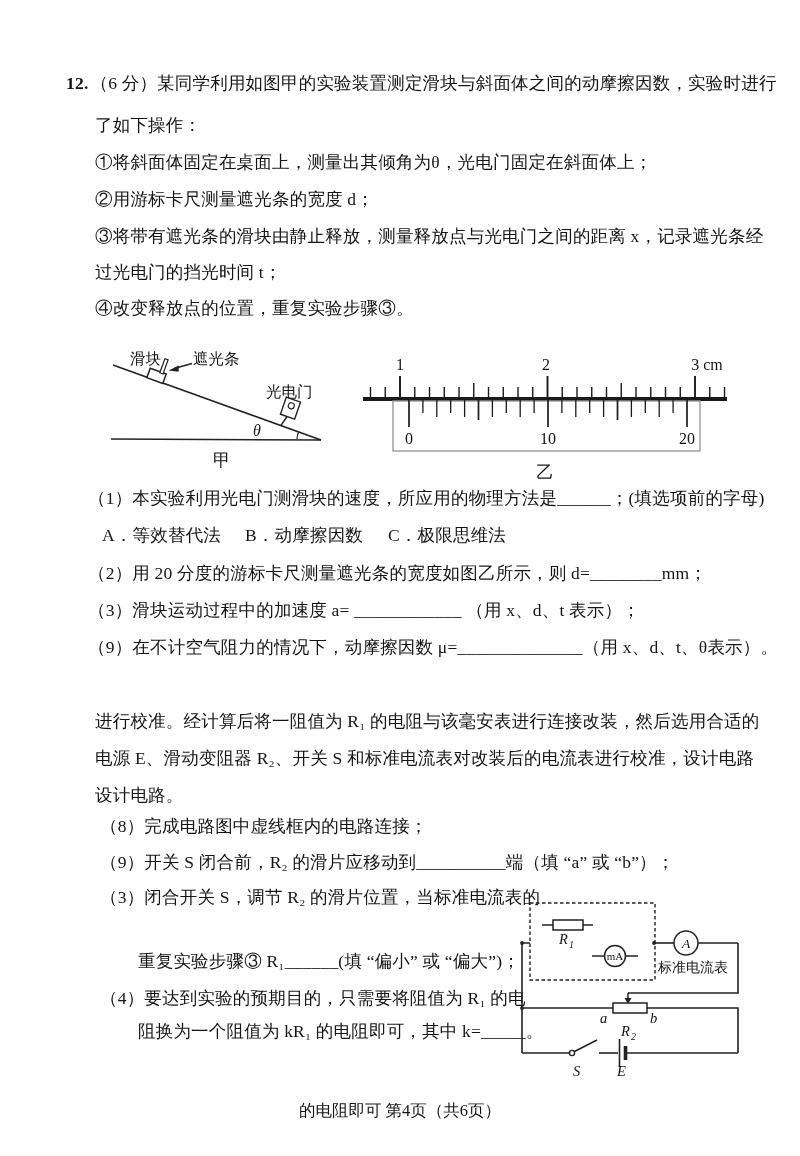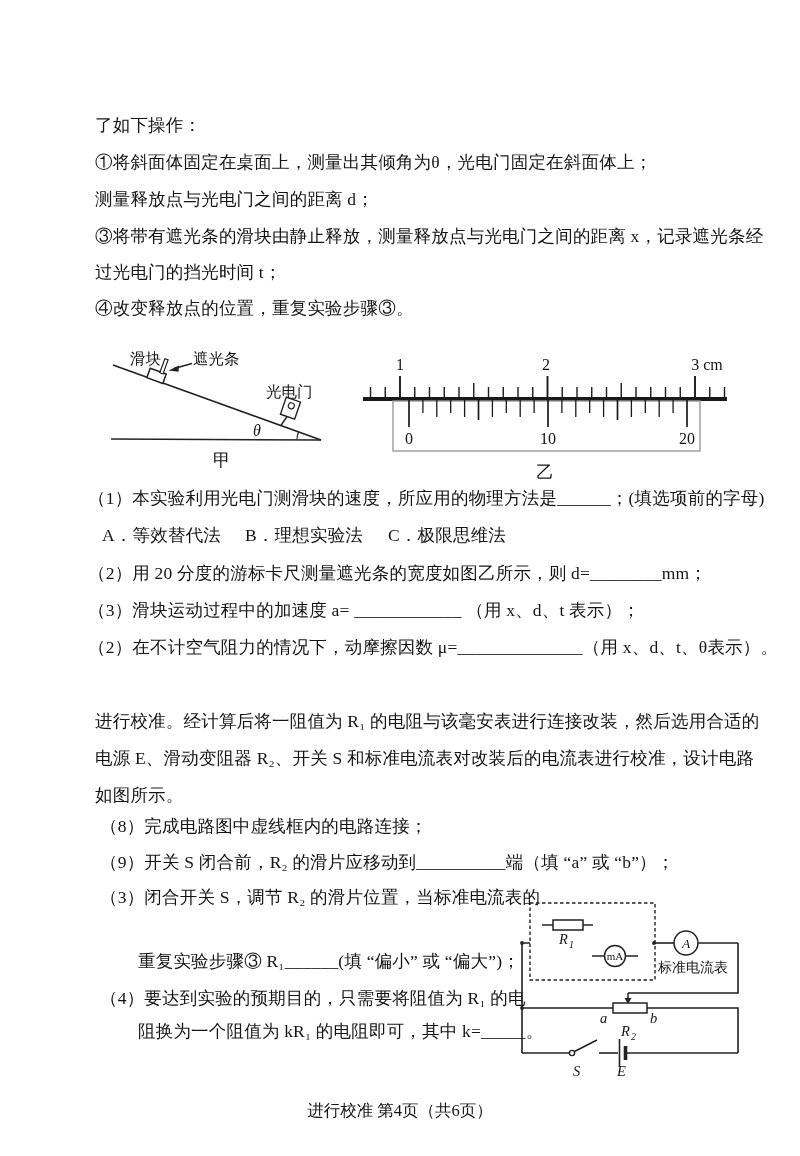--- a/index.html
+++ b/index.html
@@ -14,23 +14,24 @@
   svg{position:absolute;overflow:visible;}
   svg text{font-family:"Liberation Serif","DejaVu Serif",serif;fill:#141414;}
   .cjk-label{font-size:15.5px;}
   .var{font-style:italic;}
 </style>
 </head>
 <body>
 
 <div class="page">
 
+  <div class="line" style="left:66px;top:75px"><span class="qnum">12.</span><span>（6 分）某同学利用如图甲的实验装置测定滑块与斜面体之间的动摩擦因数，实验时进行</span></div>
   <div class="line" style="left:95px;top:117px">了如下操作：</div>
   <div class="line" style="left:95px;top:154px">①将斜面体固定在桌面上，测量出其倾角为θ，光电门固定在斜面体上；</div>
-  <div class="line" style="left:95px;top:191px">测量释放点与光电门之间的距离 d；</div>
+  <div class="line" style="left:95px;top:191px">②用游标卡尺测量遮光条的宽度 d；</div>
   <div class="line" style="left:95px;top:228px">③将带有遮光条的滑块由静止释放，测量释放点与光电门之间的距离 x，记录遮光条经</div>
   <div class="line" style="left:95px;top:264px">过光电门的挡光时间 t；</div>
   <div class="line" style="left:95px;top:300px">④改变释放点的位置，重复实验步骤③。</div>
 
   <svg style="left:95px;top:338px" width="290" height="135" viewBox="0 0 290 135">
     <line x1="18" y1="27" x2="226" y2="102" stroke="#222" stroke-width="1.6"></line>
     <line x1="16" y1="101" x2="226" y2="102" stroke="#222" stroke-width="1.6"></line>
     <g transform="rotate(20 62 38)">
       <rect x="53" y="33" width="17" height="10" fill="#fff" stroke="#222" stroke-width="1.5"></rect>
       <rect x="63.5" y="19" width="3.4" height="15" fill="#fff" stroke="#222" stroke-width="1.2"></rect>
@@ -109,29 +110,29 @@
     <text x="191" y="38" font-size="16" text-anchor="middle">2</text>
     <text x="352" y="38" font-size="16" text-anchor="middle">3 cm</text>
     <text x="54" y="112" font-size="16" text-anchor="middle">0</text>
     <text x="193" y="112" font-size="16" text-anchor="middle">10</text>
     <text x="332" y="112" font-size="16" text-anchor="middle">20</text>
     <text x="190" y="146" font-size="17.5" text-anchor="middle">乙</text>
   </svg>
 
   <div class="line" style="left:88px;top:490px">（1）本实验利用光电门测滑块的速度，所应用的物理方法是______；(填选项前的字母)</div>
   <div class="line" style="left:102px;top:527px">A．等效替代法</div>
-  <div class="line" style="left:245px;top:527px">B．理想实验法</div>
+  <div class="line" style="left:245px;top:527px">B．动摩擦因数</div>
   <div class="line" style="left:388px;top:527px">C．极限思维法</div>
   <div class="line" style="left:88px;top:565px">（2）用 20 分度的游标卡尺测量遮光条的宽度如图乙所示，则 d=________mm；</div>
   <div class="line" style="left:88px;top:602px">（3）滑块运动过程中的加速度 a= ____________ （用 x、d、t 表示）；</div>
-  <div class="line" style="left:88px;top:639px">（2）在不计空气阻力的情况下，动摩擦因数 μ=______________（用 x、d、t、θ表示）。</div>
+  <div class="line" style="left:88px;top:639px">（9）在不计空气阻力的情况下，动摩擦因数 μ=______________（用 x、d、t、θ表示）。</div>
 
   <div class="line" style="left:95px;top:713px">进行校准。经计算后将一阻值为 R₁ 的电阻与该毫安表进行连接改装，然后选用合适的</div>
   <div class="line" style="left:95px;top:750px">电源 E、滑动变阻器 R₂、开关 S 和标准电流表对改装后的电流表进行校准，设计电路</div>
-  <div class="line" style="left:95px;top:787px">如图所示。</div>
+  <div class="line" style="left:95px;top:787px">设计电路。</div>
   <div class="line" style="left:100px;top:818px">（8）完成电路图中虚线框内的电路连接；</div>
   <div class="line" style="left:100px;top:854px">（9）开关 S 闭合前，R₂ 的滑片应移动到__________端（填 “a” 或 “b”）；</div>
   <div class="line" style="left:100px;top:889px">（3）闭合开关 S，调节 R₂ 的滑片位置，当标准电流表的</div>
   <div class="line" style="left:138px;top:953px">重复实验步骤③ R₁______(填 “偏小” 或 “偏大”)；</div>
   <div class="line" style="left:100px;top:990px">（4）要达到实验的预期目的，只需要将阻值为 R₁ 的电</div>
   <div class="line" style="left:138px;top:1023px">阻换为一个阻值为 kR₁ 的电阻即可，其中 k=_____。</div>
 
   <svg style="left:512px;top:882px" width="250" height="205" viewBox="0 0 250 205">
     <rect x="18" y="21" width="125" height="77" fill="none" stroke="#222" stroke-width="1.4" stroke-dasharray="3.5 2.5"></rect>
 
@@ -182,15 +183,15 @@
     <line x1="87" y1="171" x2="106" y2="171" stroke="#222" stroke-width="1.6"></line>
     <g>
       <line x1="107.5" y1="157" x2="107.5" y2="185" stroke="#222" stroke-width="1.6"></line>
       <line x1="113.5" y1="164" x2="113.5" y2="178" stroke="#222" stroke-width="3.6"></line>
     </g>
     <line x1="115" y1="171" x2="226" y2="171" stroke="#222" stroke-width="1.6"></line>
     <text class="var" x="61" y="194" font-size="14.5">S</text>
     <text class="var" x="105" y="194" font-size="14.5">E</text>
   </svg>
 
-  <div class="footer">进行校准  第4页（共6页）</div>
+  <div class="footer">的电阻即可  第4页（共6页）</div>
 
 </div>
 
 </body></html>

